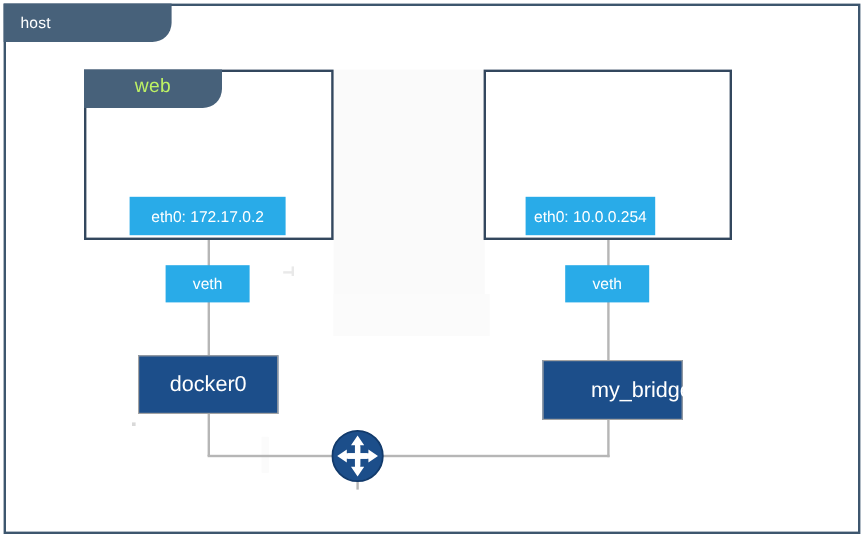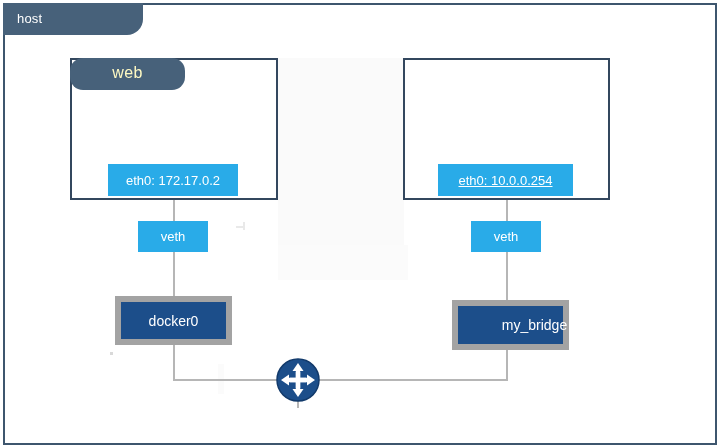--- a/index.html
+++ b/index.html
@@ -61,41 +61,40 @@
     position:absolute;
     box-sizing:border-box;
     border:2px solid #33475e;
     background:#ffffff;
   }
   .container-tab{
     position:absolute;
     box-sizing:border-box;
     background:#47617a;
     border-bottom-right-radius:16px;
-    color:#fef9c3;
+    color:#bef264;
     font-size:16px;
     text-align:center;
     line-height:30px;
     letter-spacing:.3px;
-    border-radius:13px;
   }
 
   
   .node{
     position:absolute;
     box-sizing:border-box;
     color:#ffffff;
     font-size:13px;
     display:flex;
     align-items:center;
     justify-content:center;
     white-space:nowrap;
   }
   .node.cyan{ background:#29abe8; }
-  .node.navy{ background:#1c4e8a; border:6px solid #a3a3a3; font-size:14px; }
+  .node.navy{ background:#1c4e8a; border:1px solid #a3a3a3; font-size:18px; }
 
   
   .line{
     position:absolute;
     background:#b6b6b6;
   }
   .line.v{ width:2px; }
   .line.h{ height:2px; }
 
   
@@ -143,21 +142,21 @@
 
   <div class="container-box" style="left:70px;top:58px;width:208px;height:142px;"></div>
   <div class="container-tab" style="left:70px;top:58px;width:115px;height:32px;">
     <span>web</span>
   </div>
   <div class="node cyan" style="left:108px;top:164px;width:130px;height:32px;">
     <span>eth0: 172.17.0.2</span>
   </div>
 
   <div class="container-box" style="left:403px;top:58px;width:207px;height:142px;"></div>
-  <div class="node cyan" style="left:438px;top:164px;width:135px;height:32px;text-decoration:underline;">
+  <div class="node cyan" style="left:438px;top:164px;width:108px;height:32px;">
     <span>eth0: 10.0.0.254</span>
   </div>
 
   <div class="node cyan" style="left:138px;top:221px;width:70px;height:31px;">
     <span>veth</span>
   </div>
   <div class="node cyan" style="left:471px;top:221px;width:70px;height:31px;">
     <span>veth</span>
   </div>
 

